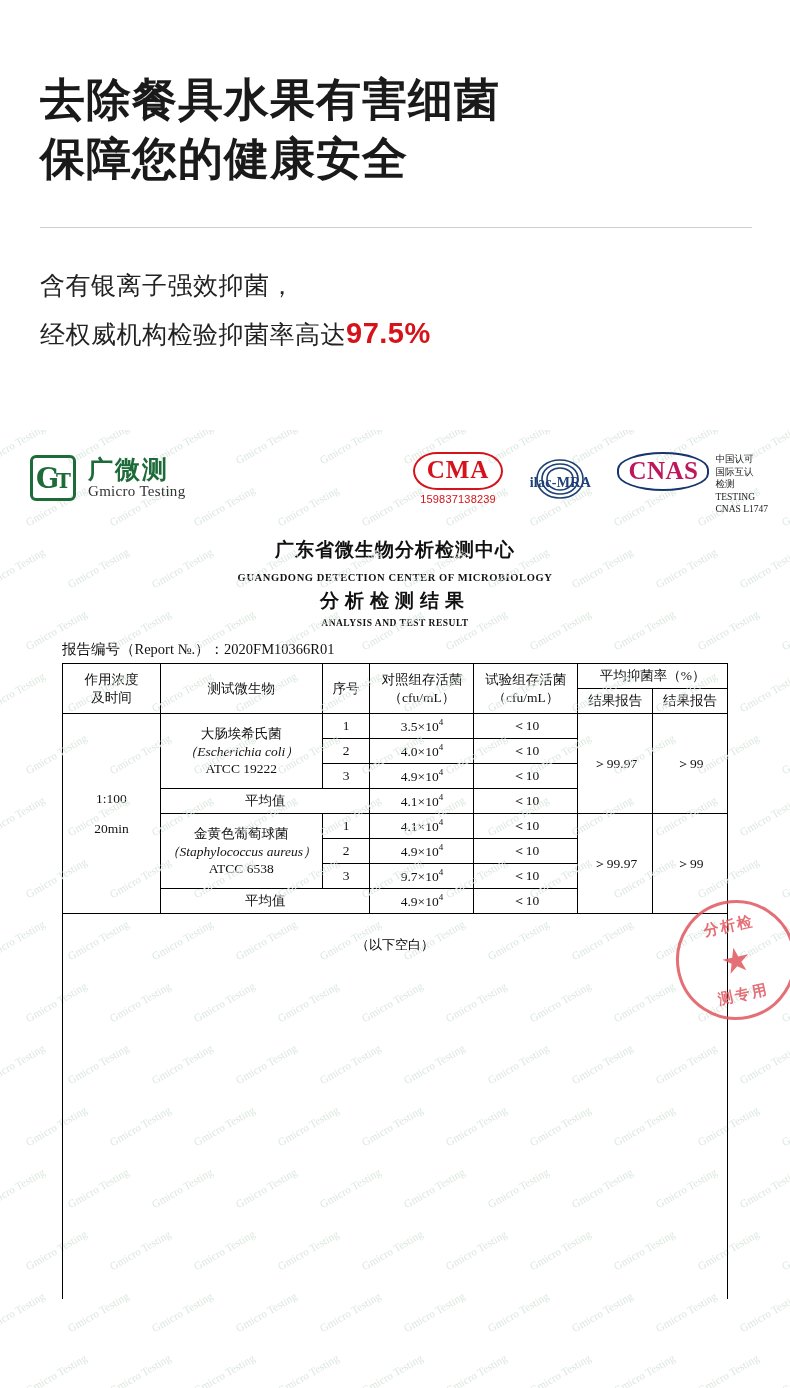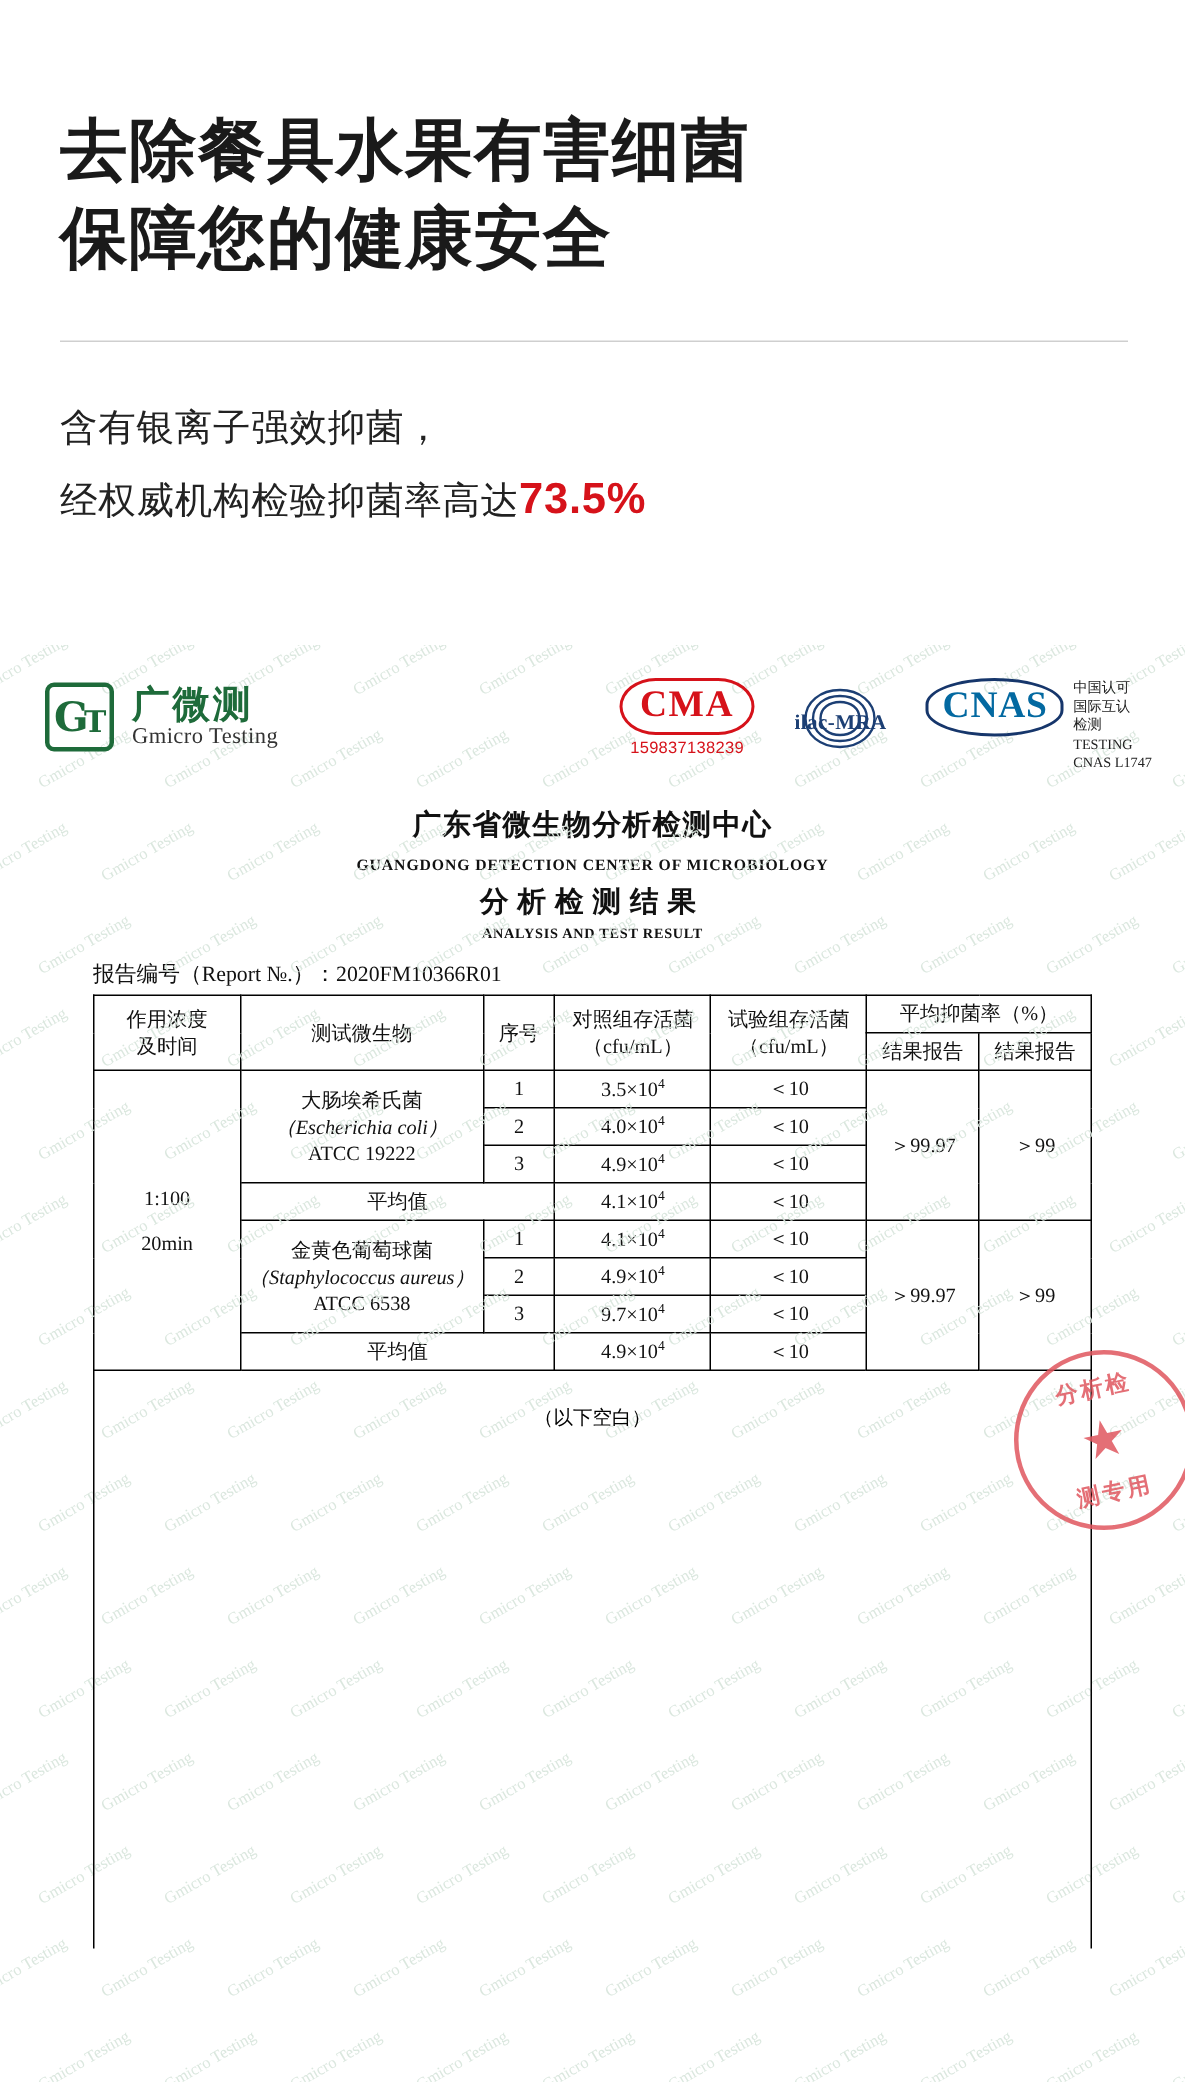--- a/index.html
+++ b/index.html
@@ -164,21 +164,21 @@
     font-family: "Liberation Serif", serif;
     font-weight: bold;
     font-size: 14px;
     color: #1c3f74;
     letter-spacing: .3px;
   }
   .cnas-wrap { display: flex; align-items: flex-start; gap: 6px; }
   .cnas-oval {
     border: 2.5px solid #16366b;
     border-radius: 50%/45%;
-    color: #0369a1;
+    color: #be185d;
     font-family: "Liberation Serif", serif;
     font-size: 25px;
     font-weight: bold;
     padding: 3px 9px 4px 9px;
     letter-spacing: 0.5px;
   }
   .cnas-text {
     font-family: Liberation Serif, serif;
     font-size: 9.5px;
     color: #222;
@@ -302,21 +302,21 @@
 </style>
 </head>
 <body>
 
 <div class="promo">
   <div class="promo-title">去除餐具水果有害细菌
 保障您的健康安全</div>
   <div class="promo-divider"></div>
   <div class="promo-sub">
     <div>含有银离子强效抑菌，</div>
-    <div><span>经权威机构检验抑菌率高达</span><span class="hl">73.5%</span></div>
+    <div><span>经权威机构检验抑菌率高达</span><span class="hl">97.5%</span></div>
   </div>
 </div>
 
 <div class="report">
 
   <div class="watermarks" id="wm-layer">
       <div class="wm" style="left: -20px; top: 8px;">Gmicro Testing</div>
       <div class="wm" style="left: 64px; top: 8px;">Gmicro Testing</div>
       <div class="wm" style="left: 148px; top: 8px;">Gmicro Testing</div>
       <div class="wm" style="left: 232px; top: 8px;">Gmicro Testing</div>

